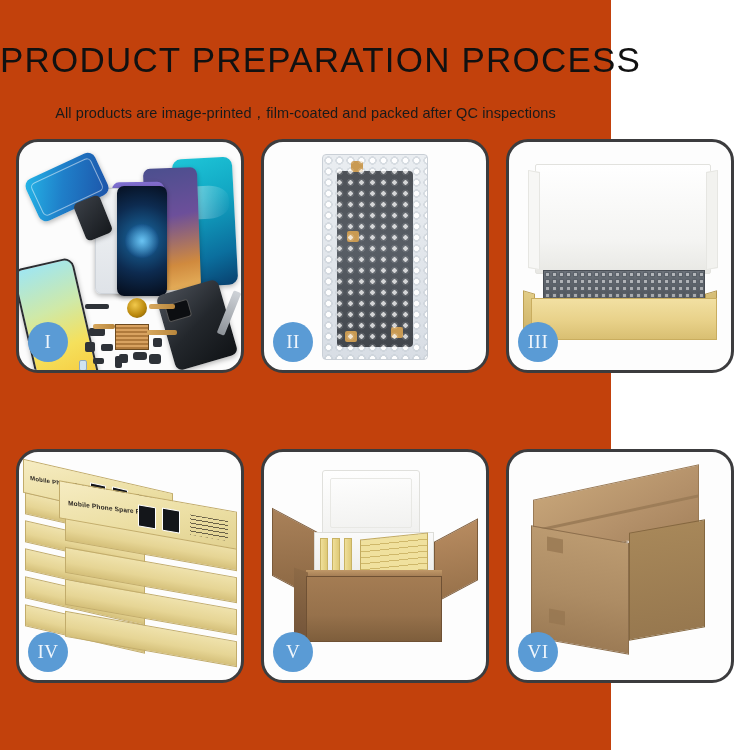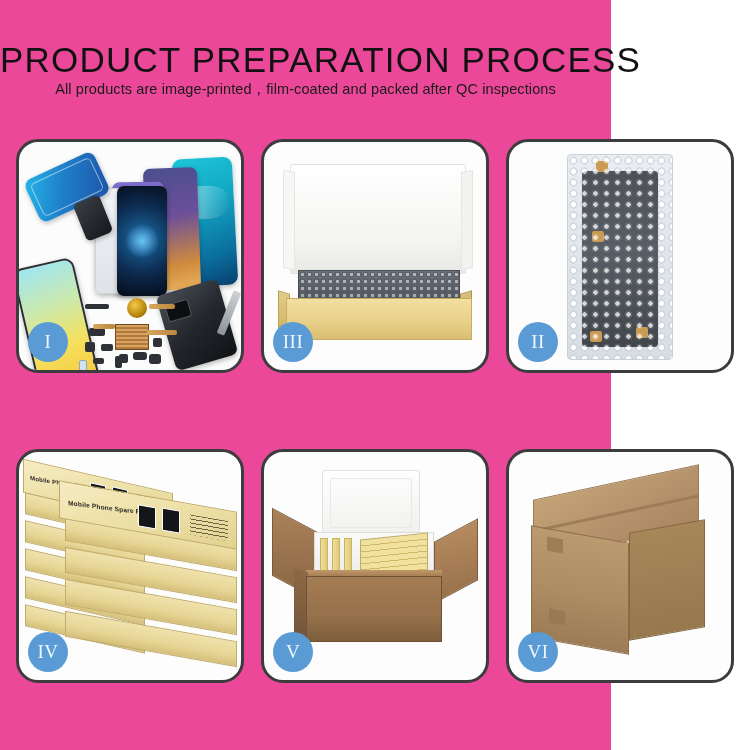--- a/index.html
+++ b/index.html
@@ -2,30 +2,30 @@
 <html><head>
 <meta charset="utf-8">
 <style>
   * { box-sizing: border-box; margin: 0; padding: 0; }
   html, body {
     width: 750px; height: 750px;
     background: #ffffff;
     font-family: "Liberation Sans", sans-serif;
     overflow: hidden;
   }
-  .page { position: relative; width: 611px; height: 750px; background: #ec4899; }
+  .page { position: relative; width: 611px; height: 750px; background: #c2410c; }
 
   
   .header { text-align: center; padding-top: 42px; }
   .title {
     font-size: 35px; letter-spacing: 1.2px; color: #111;
     font-weight: 400; line-height: 1.05; white-space: nowrap;
   }
   .subtitle {
-    margin-top: 1px; font-size: 14.5px; color: #1a1a1a;
+    margin-top: 25px; font-size: 14.5px; color: #1a1a1a;
     font-weight: 400; letter-spacing: .1px; white-space: nowrap;
   }
 
   
   .grid {
     position: absolute; left: 16px; top: 139px;
     width: 718px; height: 544px;
     display: grid;
     grid-template-columns: repeat(3, 228px);
     grid-template-rows: repeat(2, 234px);
@@ -321,42 +321,42 @@
         <div class="prt" style="left:60px;top:218px;width:8px;height:11px;background:#cfe3f2;border:1px solid #8fa8bd;"></div>
 
         <div class="flex-strip" style="left:130px;top:162px;width:26px;"></div>
         <div class="flex-strip" style="left:128px;top:188px;width:30px;"></div>
         <div class="flex-strip" style="left:74px;top:182px;width:22px;"></div>
 
         <div class="badge">I</div>
       </div>
     </div>
 
-    <div class="panel p3">
-      <div class="stage">
-        <div class="b3-foamlid"></div>
-        <div class="b3-bubble"></div>
-        <div class="b3-left"></div>
-        <div class="b3-right"></div>
-        <div class="b3-front"></div>
-        <div class="badge">III</div>
-      </div>
-    </div>
-
     <div class="panel p2">
       <div class="stage">
         <div class="bubblebag">
           <div class="bb-inner"></div>
           <div class="bb-flex" style="left:28px;top:6px;"></div>
           <div class="bb-flex" style="left:24px;top:76px;"></div>
           <div class="bb-flex" style="left:22px;top:176px;"></div>
           <div class="bb-flex" style="left:68px;top:172px;"></div>
           <div class="bb-overlay"></div>
         </div>
         <div class="badge">II</div>
+      </div>
+    </div>
+
+    <div class="panel p3">
+      <div class="stage">
+        <div class="b3-foamlid"></div>
+        <div class="b3-bubble"></div>
+        <div class="b3-left"></div>
+        <div class="b3-right"></div>
+        <div class="b3-front"></div>
+        <div class="badge">III</div>
       </div>
     </div>
 
     <div class="panel p4">
       <div class="stage stackwrap">
 
         <div class="kbox" style="left:6px;top:54px;width:120px;height:22px;transform:skewY(13deg);"></div>
         <div class="kbox" style="left:6px;top:82px;width:120px;height:22px;transform:skewY(13deg);"></div>
         <div class="kbox" style="left:6px;top:110px;width:120px;height:22px;transform:skewY(13deg);"></div>
         <div class="kbox" style="left:6px;top:138px;width:120px;height:22px;transform:skewY(13deg);"></div>

